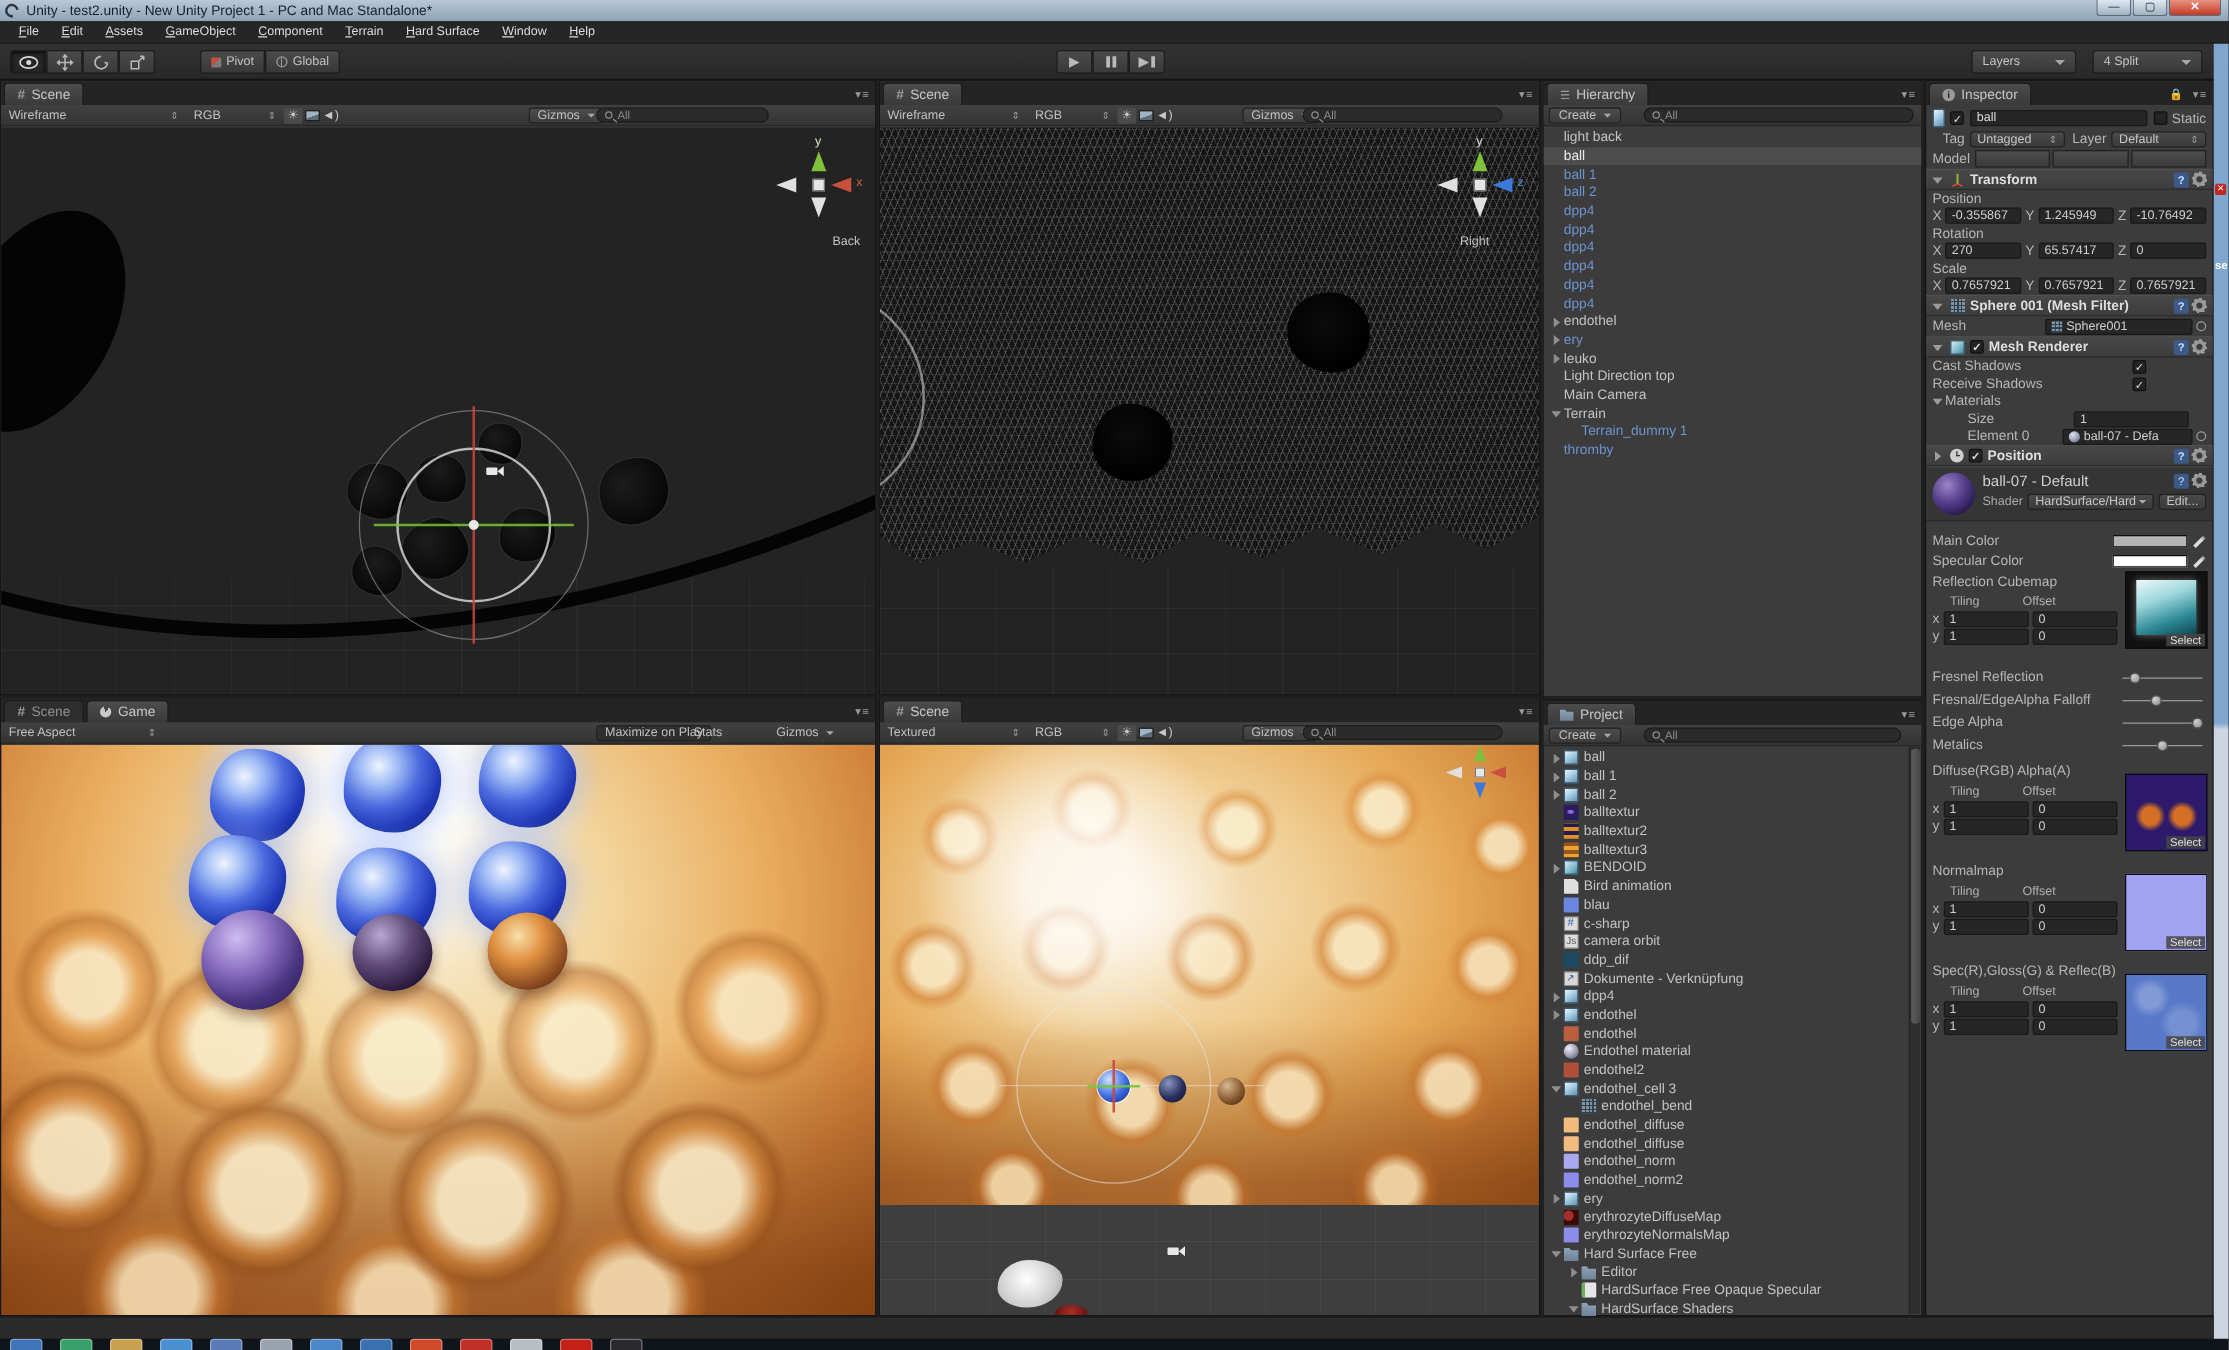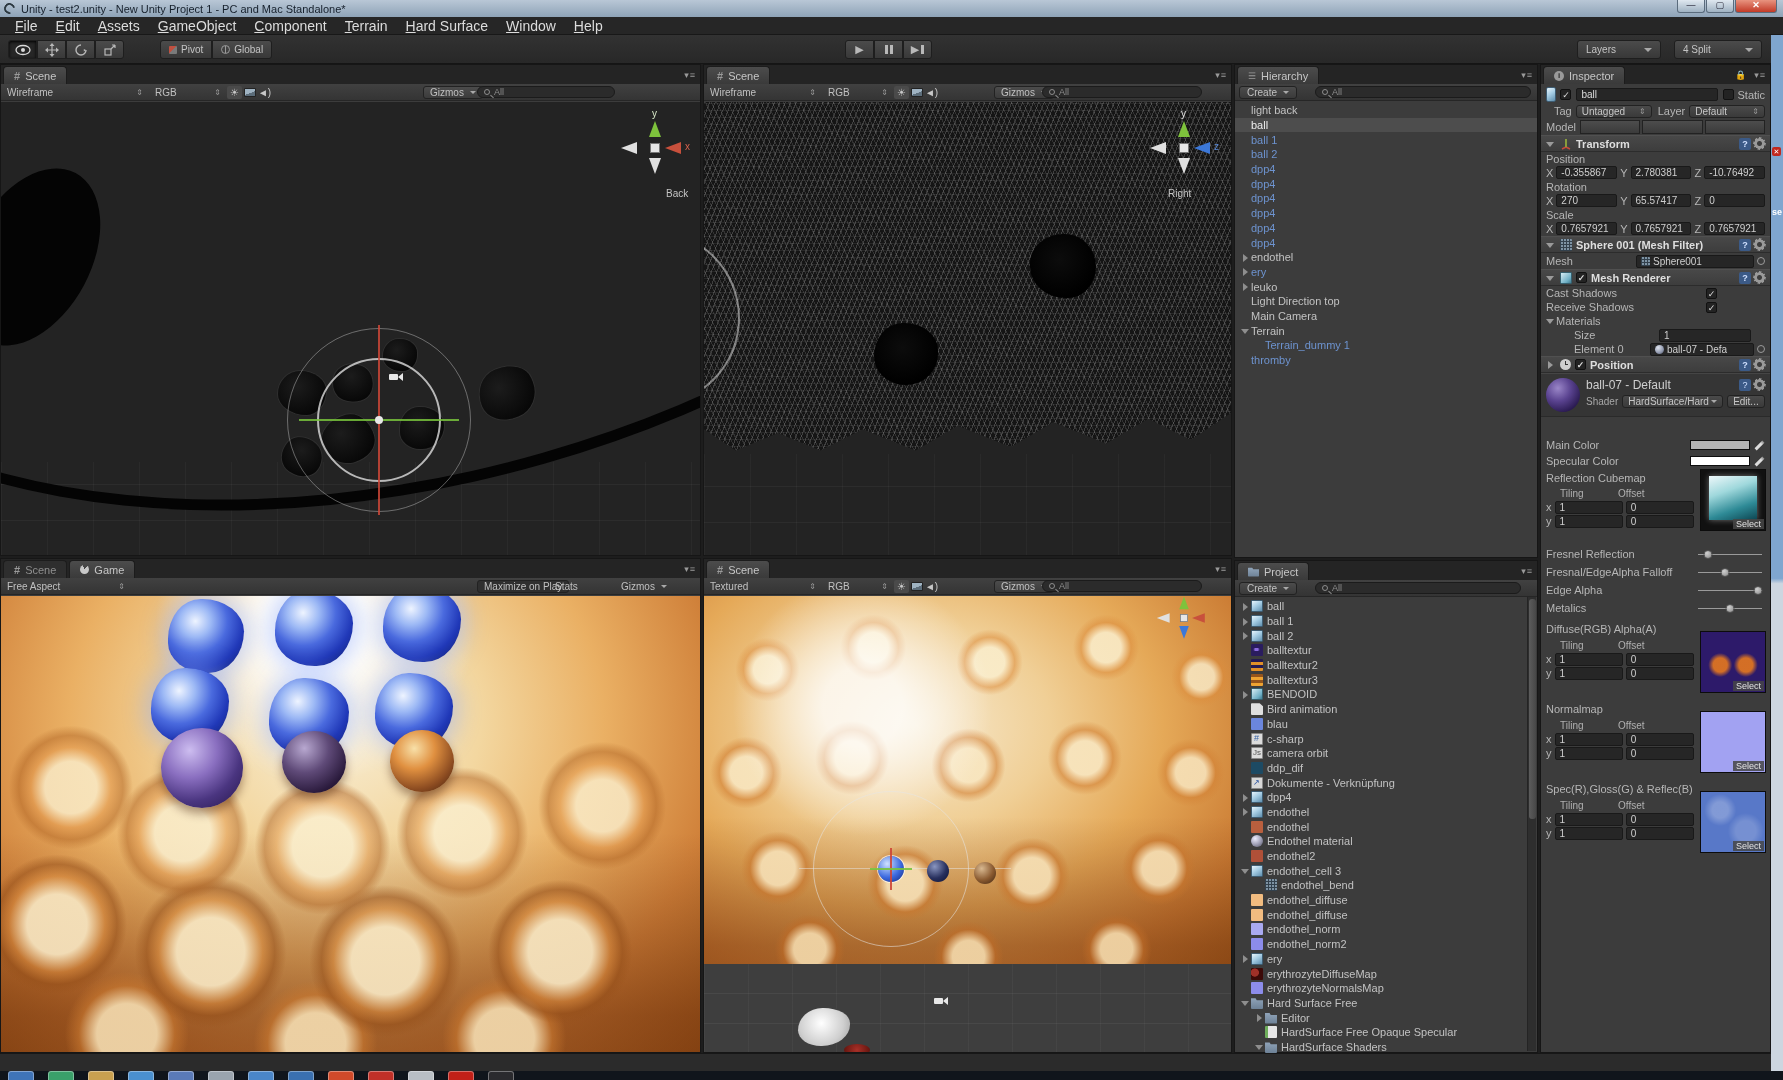--- a/index.html
+++ b/index.html
@@ -7,21 +7,21 @@
 body{position:relative;background:#1d1d1d;font-family:"Liberation Sans",sans-serif;overflow:hidden;color:#c8c8c8;font-size:11px}
 .abs{position:absolute}
 
 
 #titlebar{position:absolute;left:0;top:0;width:1783px;height:17px;background:linear-gradient(#b9c7d6,#8ea3b7);display:flex;align-items:center;color:#16202c;font-size:11px}
 #unity-logo{width:11px;height:11px;border:2px solid #2c3840;border-radius:50%;margin:0 6px 0 4px;border-right-color:transparent;transform:rotate(35deg)}
 #win-buttons{position:absolute;right:6px;top:0;display:flex}
 .winbtn{width:28px;height:13px;border:1px solid #5a6b7c;border-top:none;border-radius:0 0 3px 3px;background:linear-gradient(#dfe8f0,#9fb2c2);color:#223;font-size:9px;line-height:11px;text-align:center;margin-left:1px}
 .winbtn.close{width:42px;background:linear-gradient(#e8937f,#c23a27);color:#fff;font-weight:bold}
 #menubar{position:absolute;left:0;top:17px;width:1783px;height:18px;background:#262626;border-bottom:1px solid #181818;display:flex;align-items:center;padding-left:6px}
-.menu-item{display:inline-block;color:#dcdcdc;padding:2px 9px;font-size:14px}
+.menu-item{display:inline-block;color:#dcdcdc;padding:2px 9px;font-size:10px}
 .menu-item::first-letter{text-decoration:underline}
 
 
 #toolbar{position:absolute;left:0;top:35px;width:1783px;height:29px;background:linear-gradient(#323232,#282828);border-bottom:1px solid #151515}
 .toolgrp{position:absolute;top:5px;display:flex}
 .toolbtn{width:29px;height:19px;background:linear-gradient(#4b4b4b,#393939);border:1px solid #1e1e1e;display:flex;align-items:center;justify-content:center}
 .toolbtn.first{border-radius:3px 0 0 3px}.toolbtn.last{border-radius:0 3px 3px 0}
 .toolbtn.sel{background:#262626;box-shadow:inset 0 1px 3px #000}
 .pillbtn{height:19px;background:linear-gradient(#4b4b4b,#383838);border:1px solid #1e1e1e;display:flex;align-items:center;font-size:10px;color:#c4c4c4;padding:0 8px;gap:4px}
 .ddarrow{width:0;height:0;border-left:4px solid transparent;border-right:4px solid transparent;border-top:4px solid #a9a9a9;margin-left:6px}
@@ -895,21 +895,21 @@
   <div>
 
       <div>
         <div class="irow" style="height:13px">
           <span>Position</span>
         </div>
         <div class="irow" style="height:15px;gap:3px">
           <span>X</span>
           <span class="ifield" style="flex:1">-0.355867</span>
           <span>Y</span>
-          <span class="ifield" style="flex:1">2.780381</span>
+          <span class="ifield" style="flex:1">1.245949</span>
           <span>Z</span>
           <span class="ifield" style="flex:1">-10.76492</span>
         </div>
       </div>
 
       <div>
         <div class="irow" style="height:13px">
           <span>Rotation</span>
         </div>
         <div class="irow" style="height:15px;gap:3px">
@@ -1020,21 +1020,21 @@
             <span>HardSurface/Hard</span>
             <span class="ddarrow" style="border-left-width:3px;border-right-width:3px;border-top-width:3px;margin-left:2px"></span>
           </span>
         <span class="idd" style="width:40px;justify-content:center">
             <span>Edit...</span>
           </span>
       </span>
     </span>
   </div>
 
-  <div class="irow" style="height:16px;margin-top:20px">
+  <div class="irow" style="height:16px;margin-top:8px">
       <span>Main Color</span>
       <span class="swatch" style="background:#b4b4b4"></span>
       <span class="pen"></span>
     </div>
   <div class="irow" style="height:16px">
       <span>Specular Color</span>
       <span class="swatch" style="background:#ffffff"></span>
       <span class="pen"></span>
     </div>
 

